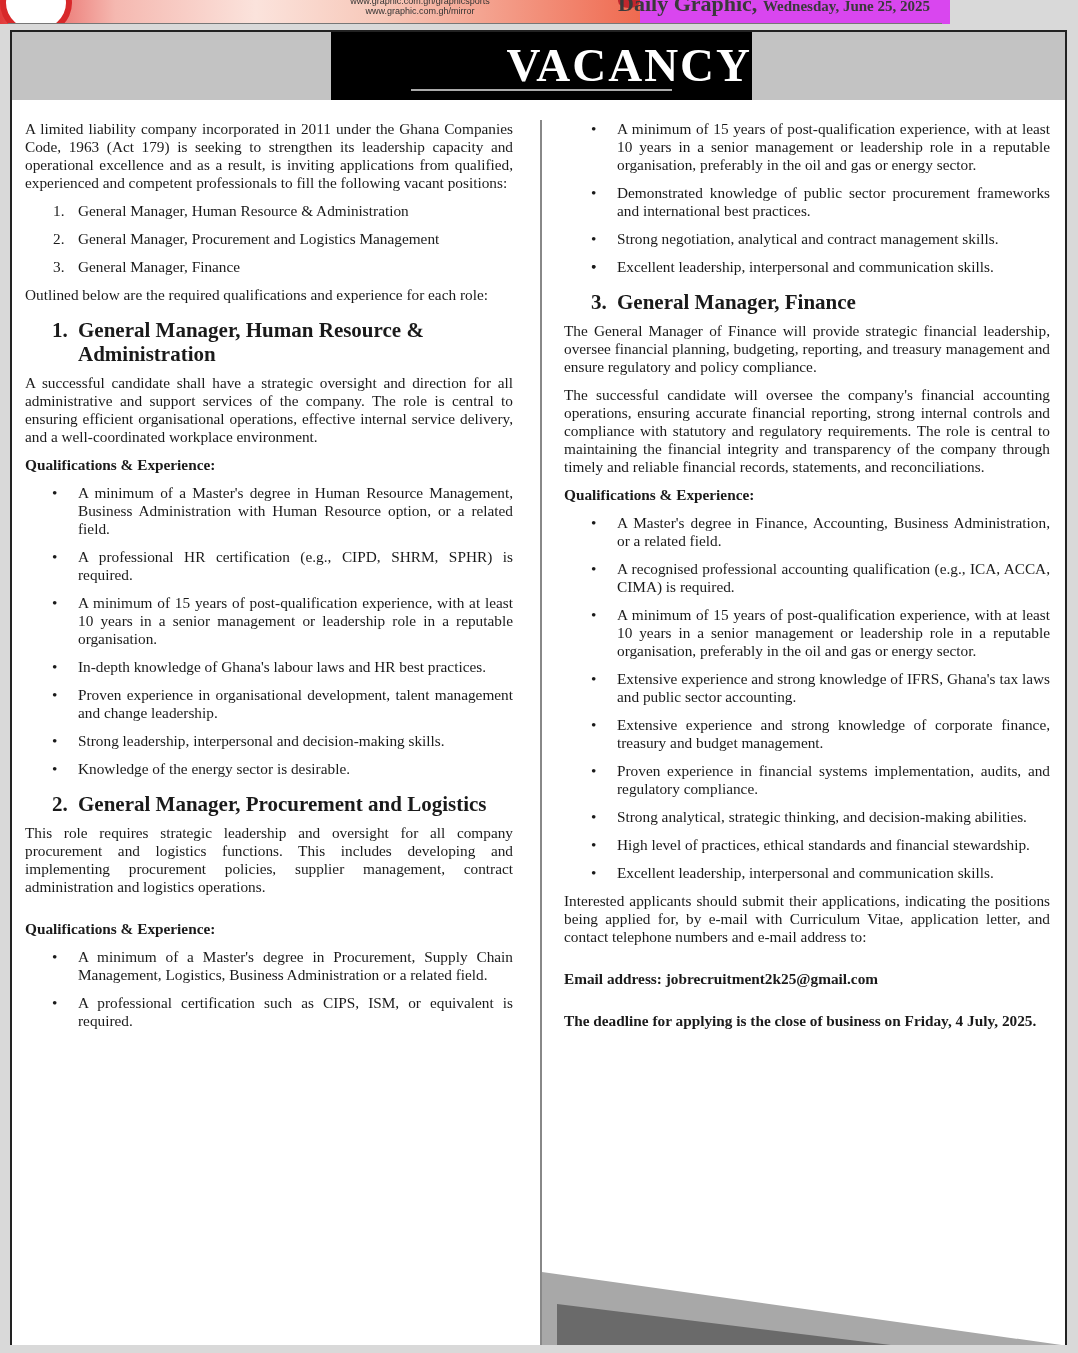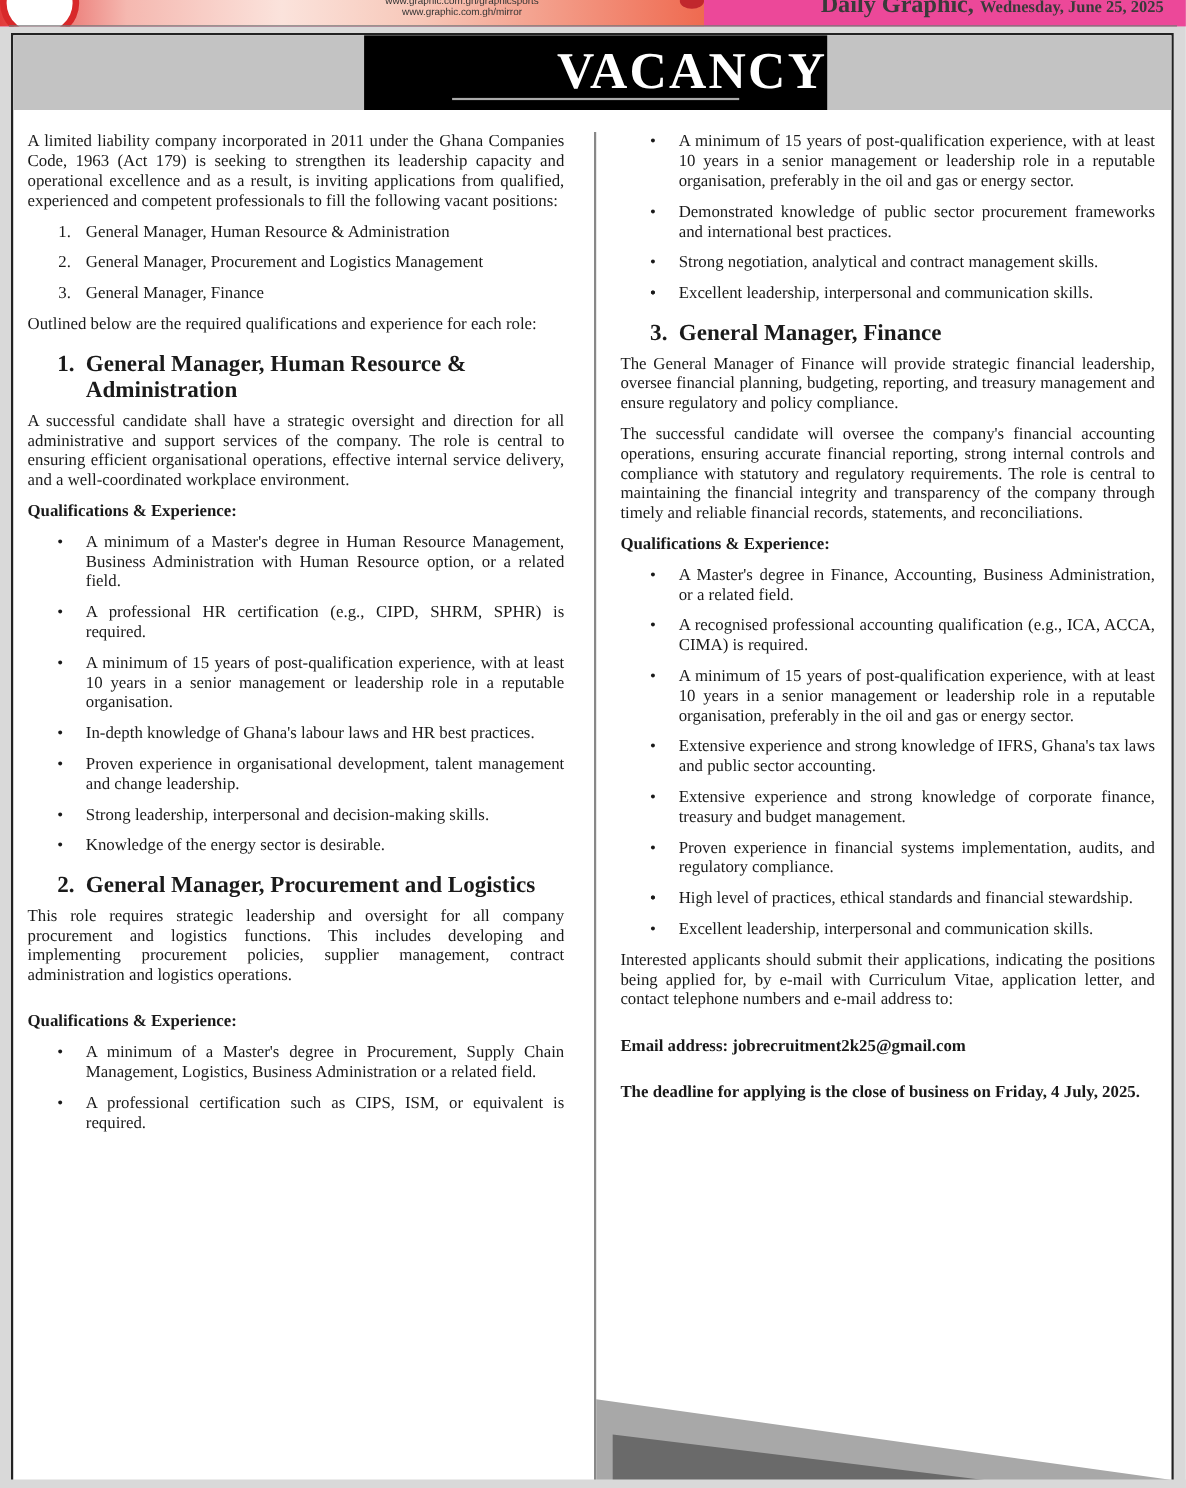--- a/index.html
+++ b/index.html
@@ -1,18 +1,18 @@
 <!DOCTYPE html>
 <html><head>
 <meta charset="utf-8">
 <style>
   html, body { margin:0; padding:0; }
   body { width:1078px; height:1353px; background:#d9d9d9; position:relative; overflow:hidden;
          font-family:"Liberation Serif","DejaVu Serif",serif; color:#1a1a1a; }
-  .masthead { position:absolute; left:0; top:0; width:1078px; height:24px; background:#ec4899; overflow:hidden; }
+  .masthead { position:absolute; left:0; top:0; width:950px; height:24px; background:#d946ef; overflow:hidden; }
   .mh-swoosh { position:absolute; left:0; top:0; width:640px; height:24px;
      background:linear-gradient(90deg,#e23b3b 0%,#f5b8b0 18%,#fbe3dc 40%,#f7c7b8 60%,#ef6a50 100%); }
   .mh-circle { position:absolute; left:0; top:-30px; width:60px; height:54px; border-radius:50%; background:#fff; border:6px solid #d8282a; }
   .mh-urls { position:absolute; left:320px; top:-4px; width:200px; text-align:center; font-family:"Liberation Sans",sans-serif; font-size:9px; line-height:10px; color:#333; }
   .mh-dot { position:absolute; left:618px; top:-6px; width:22px; height:14px; border-radius:50%; background:#c1272d; }
   .mh-paper { position:absolute; right:20px; top:-9px; font-family:"Liberation Serif",serif; font-size:22px; font-weight:bold; color:#3a3a3a; white-space:nowrap; }
   .mh-date { font-size:15px; font-weight:bold; }
   .mh-rule { position:absolute; left:8px; right:8px; top:23px; height:2px; background:#777; }
 
   .frame { position:absolute; left:10px; top:30px; width:1057px; height:1319px; background:#fff; border:2px solid #222; box-sizing:border-box; overflow:hidden; }
@@ -119,21 +119,21 @@
       <p>The General Manager of Finance will provide strategic financial leadership, oversee financial planning, budgeting, reporting, and treasury management and ensure regulatory and policy compliance.</p>
       <p>The successful candidate will oversee the company's financial accounting operations, ensuring accurate financial reporting, strong internal controls and compliance with statutory and regulatory requirements. The role is central to maintaining the financial integrity and transparency of the company through timely and reliable financial records, statements, and reconciliations.</p>
       <div class="qual">Qualifications &amp; Experience:</div>
       <ul class="bul">
         <li><span class="dot">•</span><span>A Master's degree in Finance, Accounting, Business Administration, or a related field.</span></li>
         <li><span class="dot">•</span><span>A recognised professional accounting qualification (e.g., ICA, ACCA, CIMA) is required.</span></li>
         <li><span class="dot">•</span><span>A minimum of 15 years of post-qualification experience, with at least 10 years in a senior management or leadership role in a reputable organisation, preferably in the oil and gas or energy sector.</span></li>
         <li><span class="dot">•</span><span>Extensive experience and strong knowledge of IFRS, Ghana's tax laws and public sector accounting.</span></li>
         <li><span class="dot">•</span><span>Extensive experience and strong knowledge of corporate finance, treasury and budget management.</span></li>
         <li><span class="dot">•</span><span>Proven experience in financial systems implementation, audits, and regulatory compliance.</span></li>
-        <li><span class="dot">•</span></li>
+        <li><span class="dot">•</span><span>Strong analytical, strategic thinking, and decision-making abilities.</span></li>
         <li><span class="dot">•</span><span>High level of practices, ethical standards and financial stewardship.</span></li>
         <li><span class="dot">•</span><span>Excellent leadership, interpersonal and communication skills.</span></li>
       </ul>
     </section>
 
     <p>Interested applicants should submit their applications, indicating the positions being applied for, by e-mail with Curriculum Vitae, application letter, and contact telephone numbers and e-mail address to:</p>
     <div class="spacer"></div>
     <p class="bold">Email address: jobrecruitment2k25@gmail.com</p>
     <div class="spacer"></div>
     <p class="bold">The deadline for applying is the close of business on Friday, 4 July, 2025.</p>

